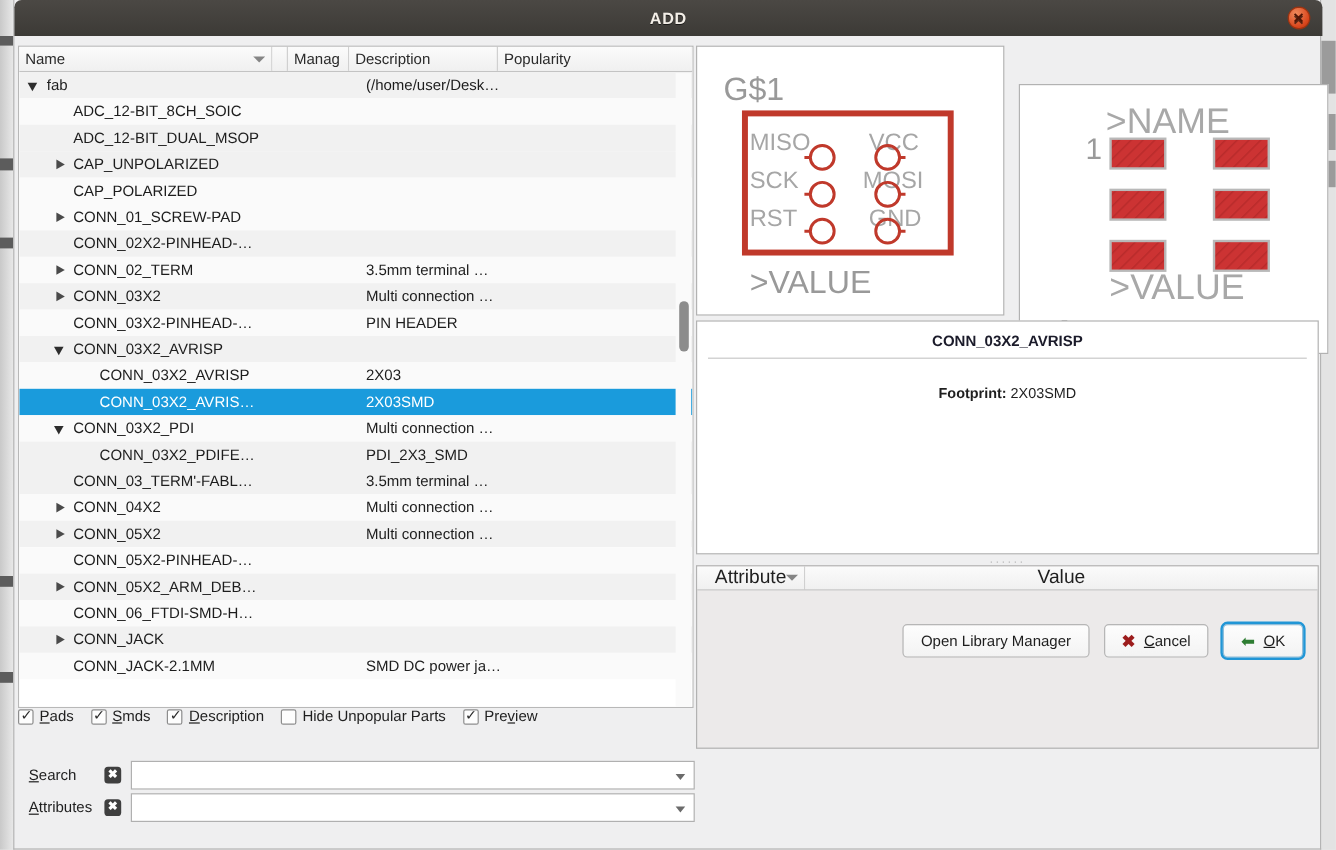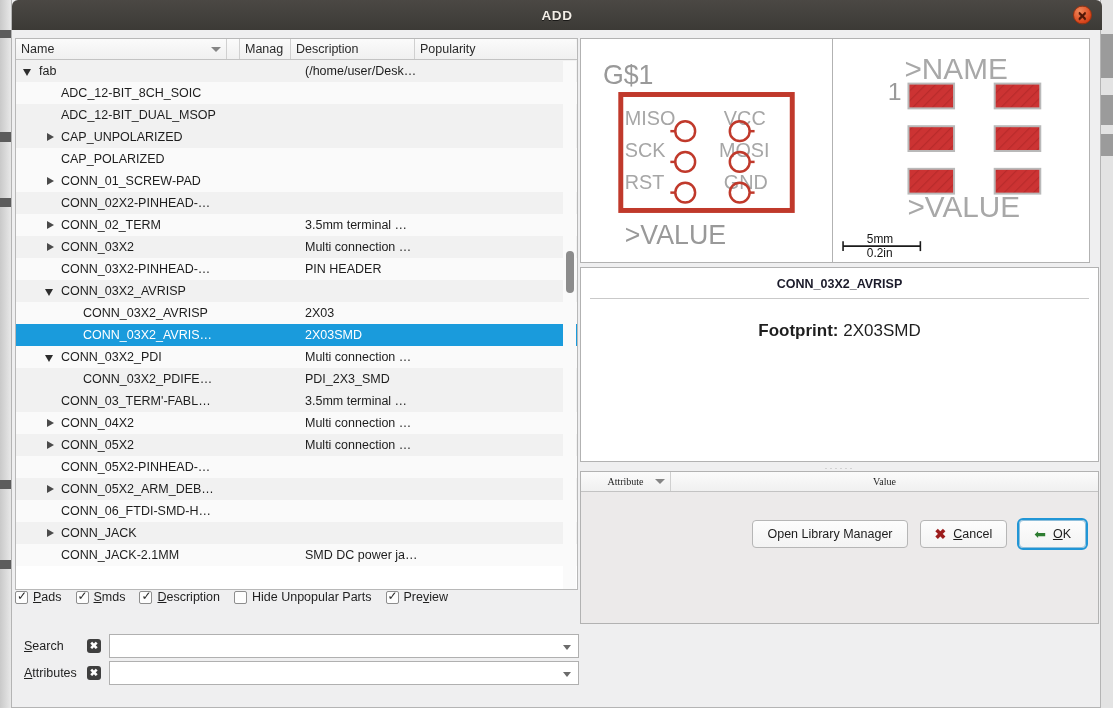--- a/index.html
+++ b/index.html
@@ -168,48 +168,48 @@
     border-top: 5px solid #6b6b6b;
   }
 
   
   #right-pane { position: absolute; left: 568px; top: 8px; width: 519px; height: 620px; text-align: center; }
   .prev-box {
     position: absolute; top: 0; height: 225px;
     background: #fff; border: 1px solid #b2b2b2;
   }
   #prev-sym { left: 0; width: 257px; }
-  #prev-pkg { left: 252px; width: 258px; }
+  #prev-pkg { left: 269px; width: 258px; margin-top: 32px; }
 
   #info-box {
     position: absolute; left: 0; top: 229px; width: 519px; height: 195px;
     background: #fff; border: 1px solid #b2b2b2; overflow: hidden;
   }
   #info-title {
     font-weight: bold; font-size: 12.5px; color: #1b1b2a;
     padding: 9px 10px 7px 10px;
   }
   #info-sep { height: 1px; background: #c9c9c9; margin: 0 9px; }
-  #info-fp { padding: 22px 10px 0 10px; font-size: 17px; }
+  #info-fp { padding: 22px 10px 0 10px; font-size: 12px; }
   #info-fp b { font-weight: bold; }
 
   #splitter {
     position: absolute; left: 0; top: 426px; width: 519px; height: 7px;
     display: flex; align-items: center; justify-content: center;
     color: #b0b0b0; font-size: 9px; letter-spacing: 2px;
   }
   #attr-box {
     position: absolute; left: 0; top: 433px; width: 519px; height: 153px;
     background: #eceaea; border: 1px solid #b2b2b2; overflow: hidden;
   }
   .attr-header { display: flex; height: 20px; border-bottom: 1px solid #c3c3c3; }
   .ah {
     position: relative; height: 19px; line-height: 19px; padding: 0 5px;
-    font-size: 10px; background: linear-gradient(to bottom,#fbfbfb,#f0f0f0);
-    border-right: 1px solid #d0d0d0; overflow: hidden; font-family: Liberation Serif, serif;
+    font-size: 16px; background: linear-gradient(to bottom,#fbfbfb,#f0f0f0);
+    border-right: 1px solid #d0d0d0; overflow: hidden;
   }
   .ah.a-attr { width: 90px; }
   .ah.a-val  { width: 427px; border-right: none; }
   .ah .sortarrow {
     position: absolute; right: 5px; top: 7px; width: 0; height: 0;
     border-left: 5px solid transparent; border-right: 5px solid transparent;
     border-top: 5px solid #858585;
   }
 
   

